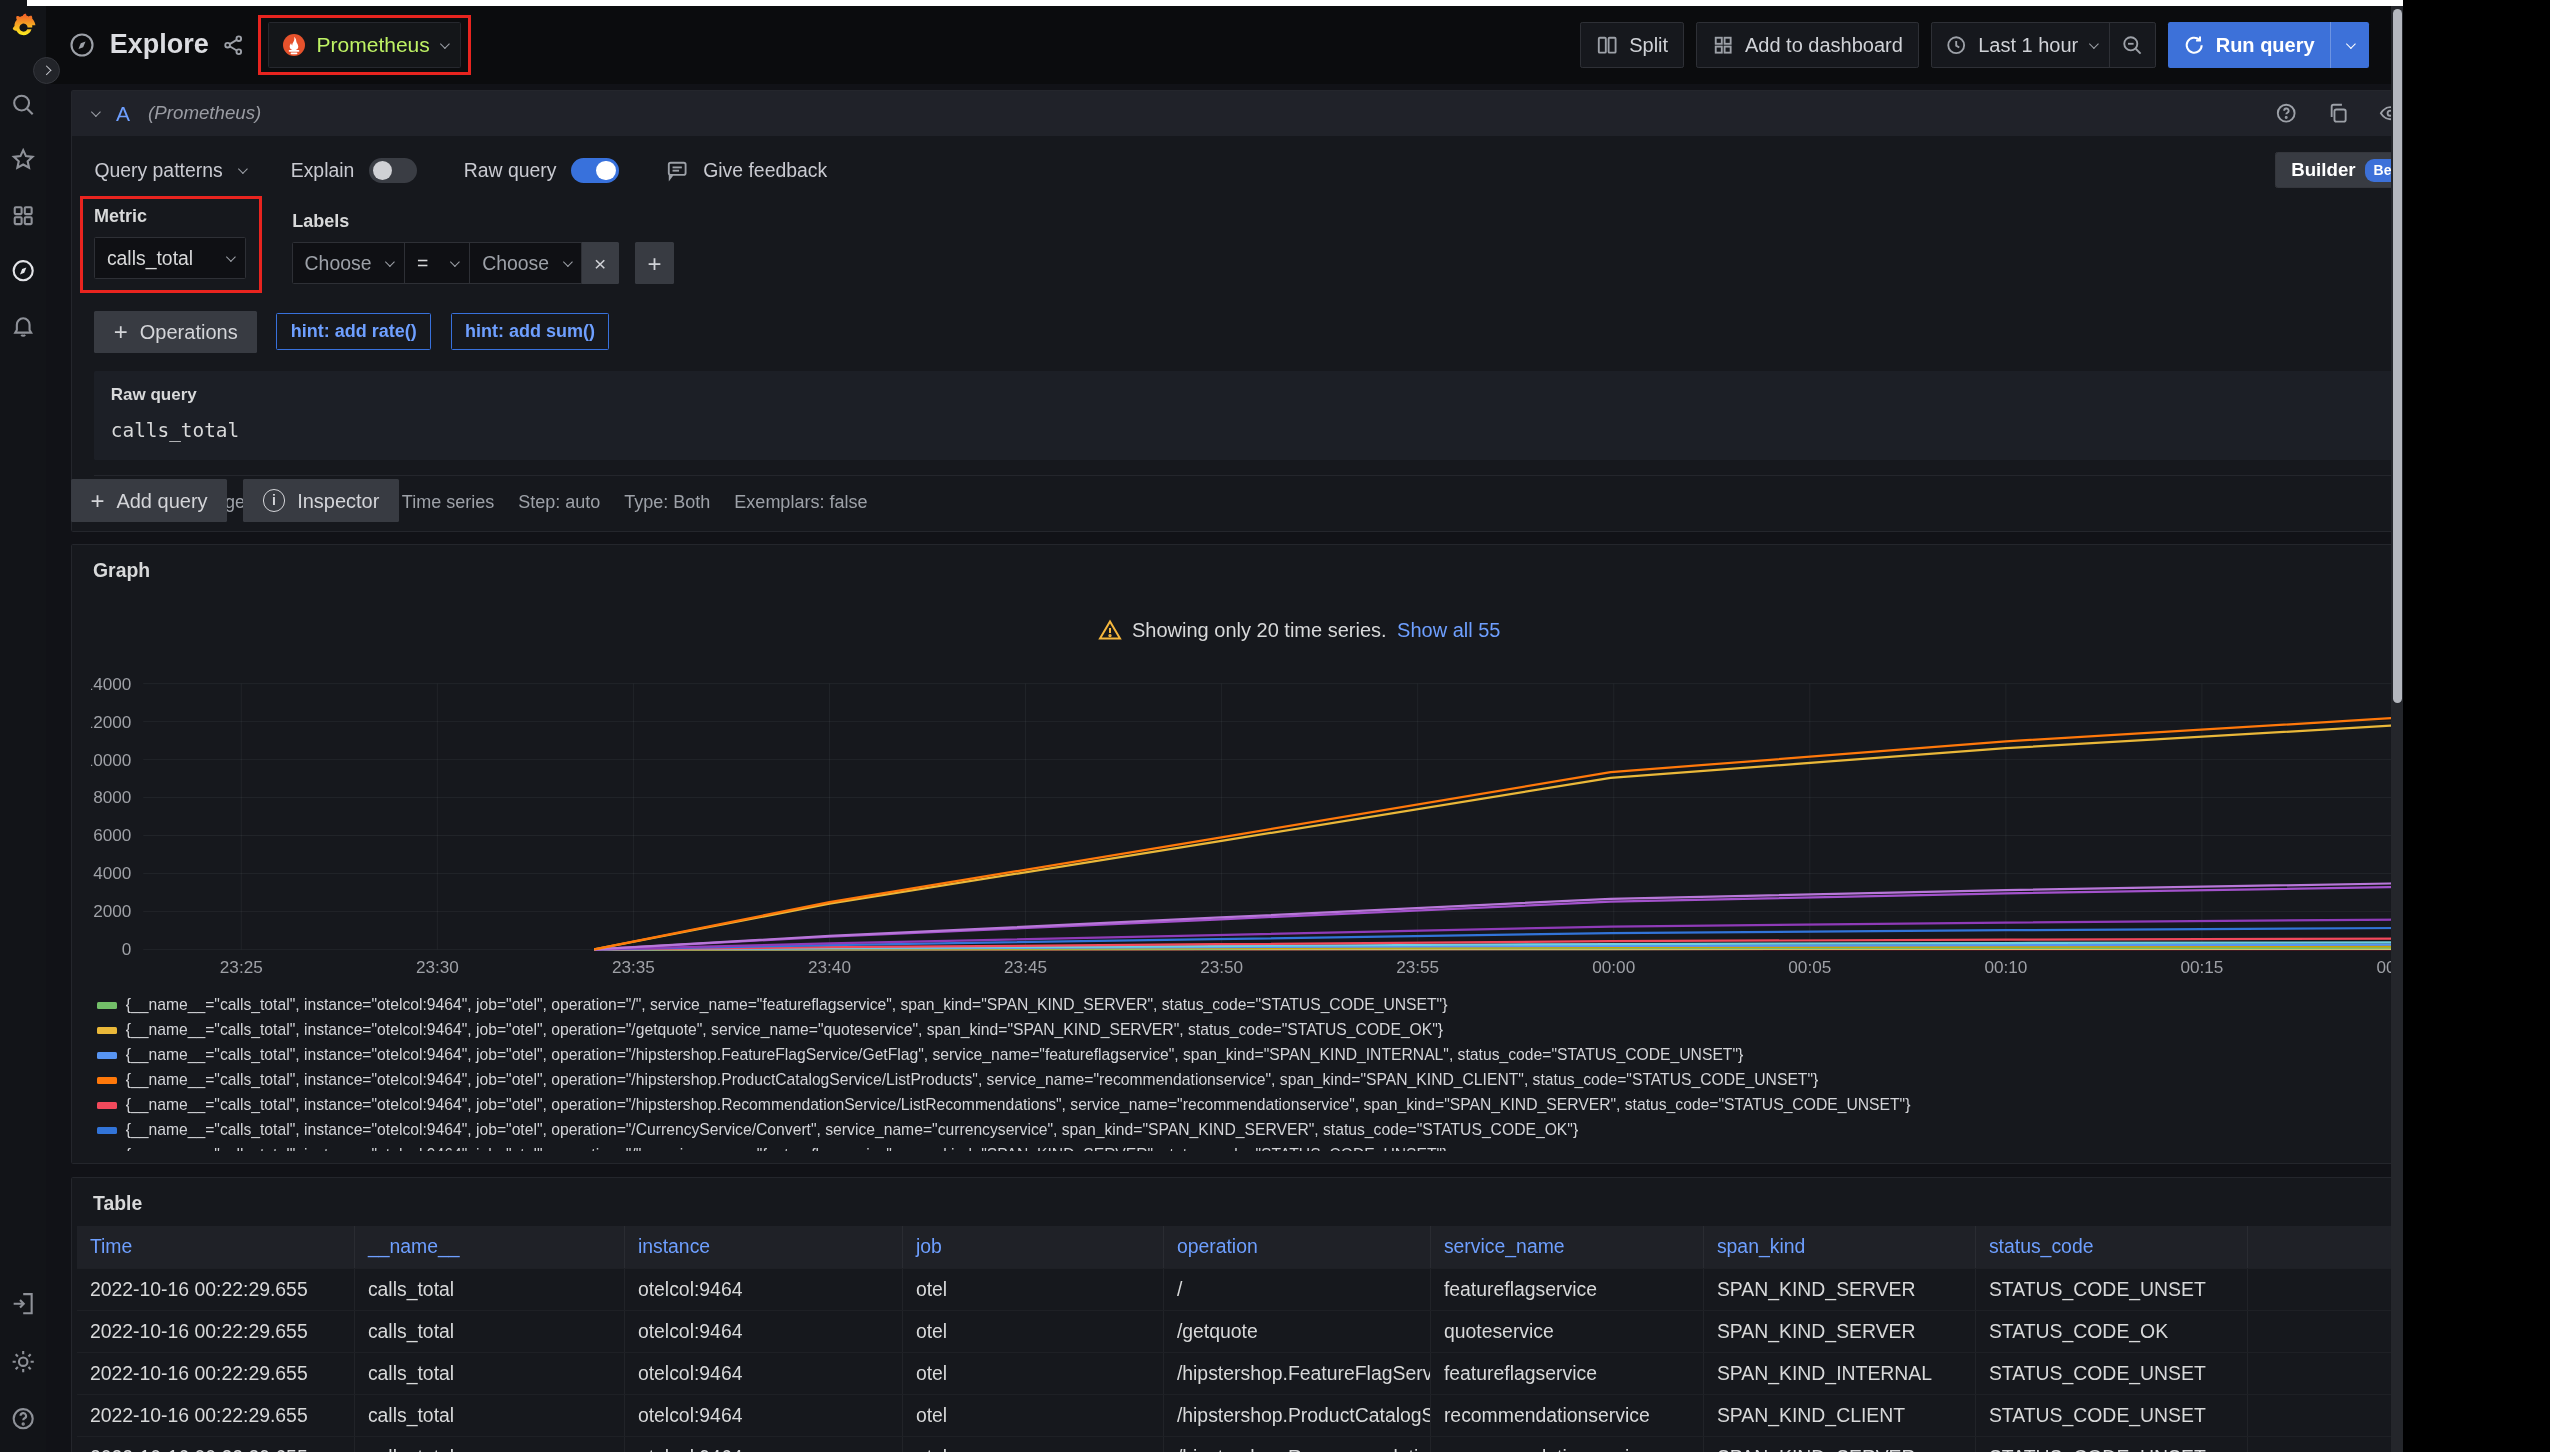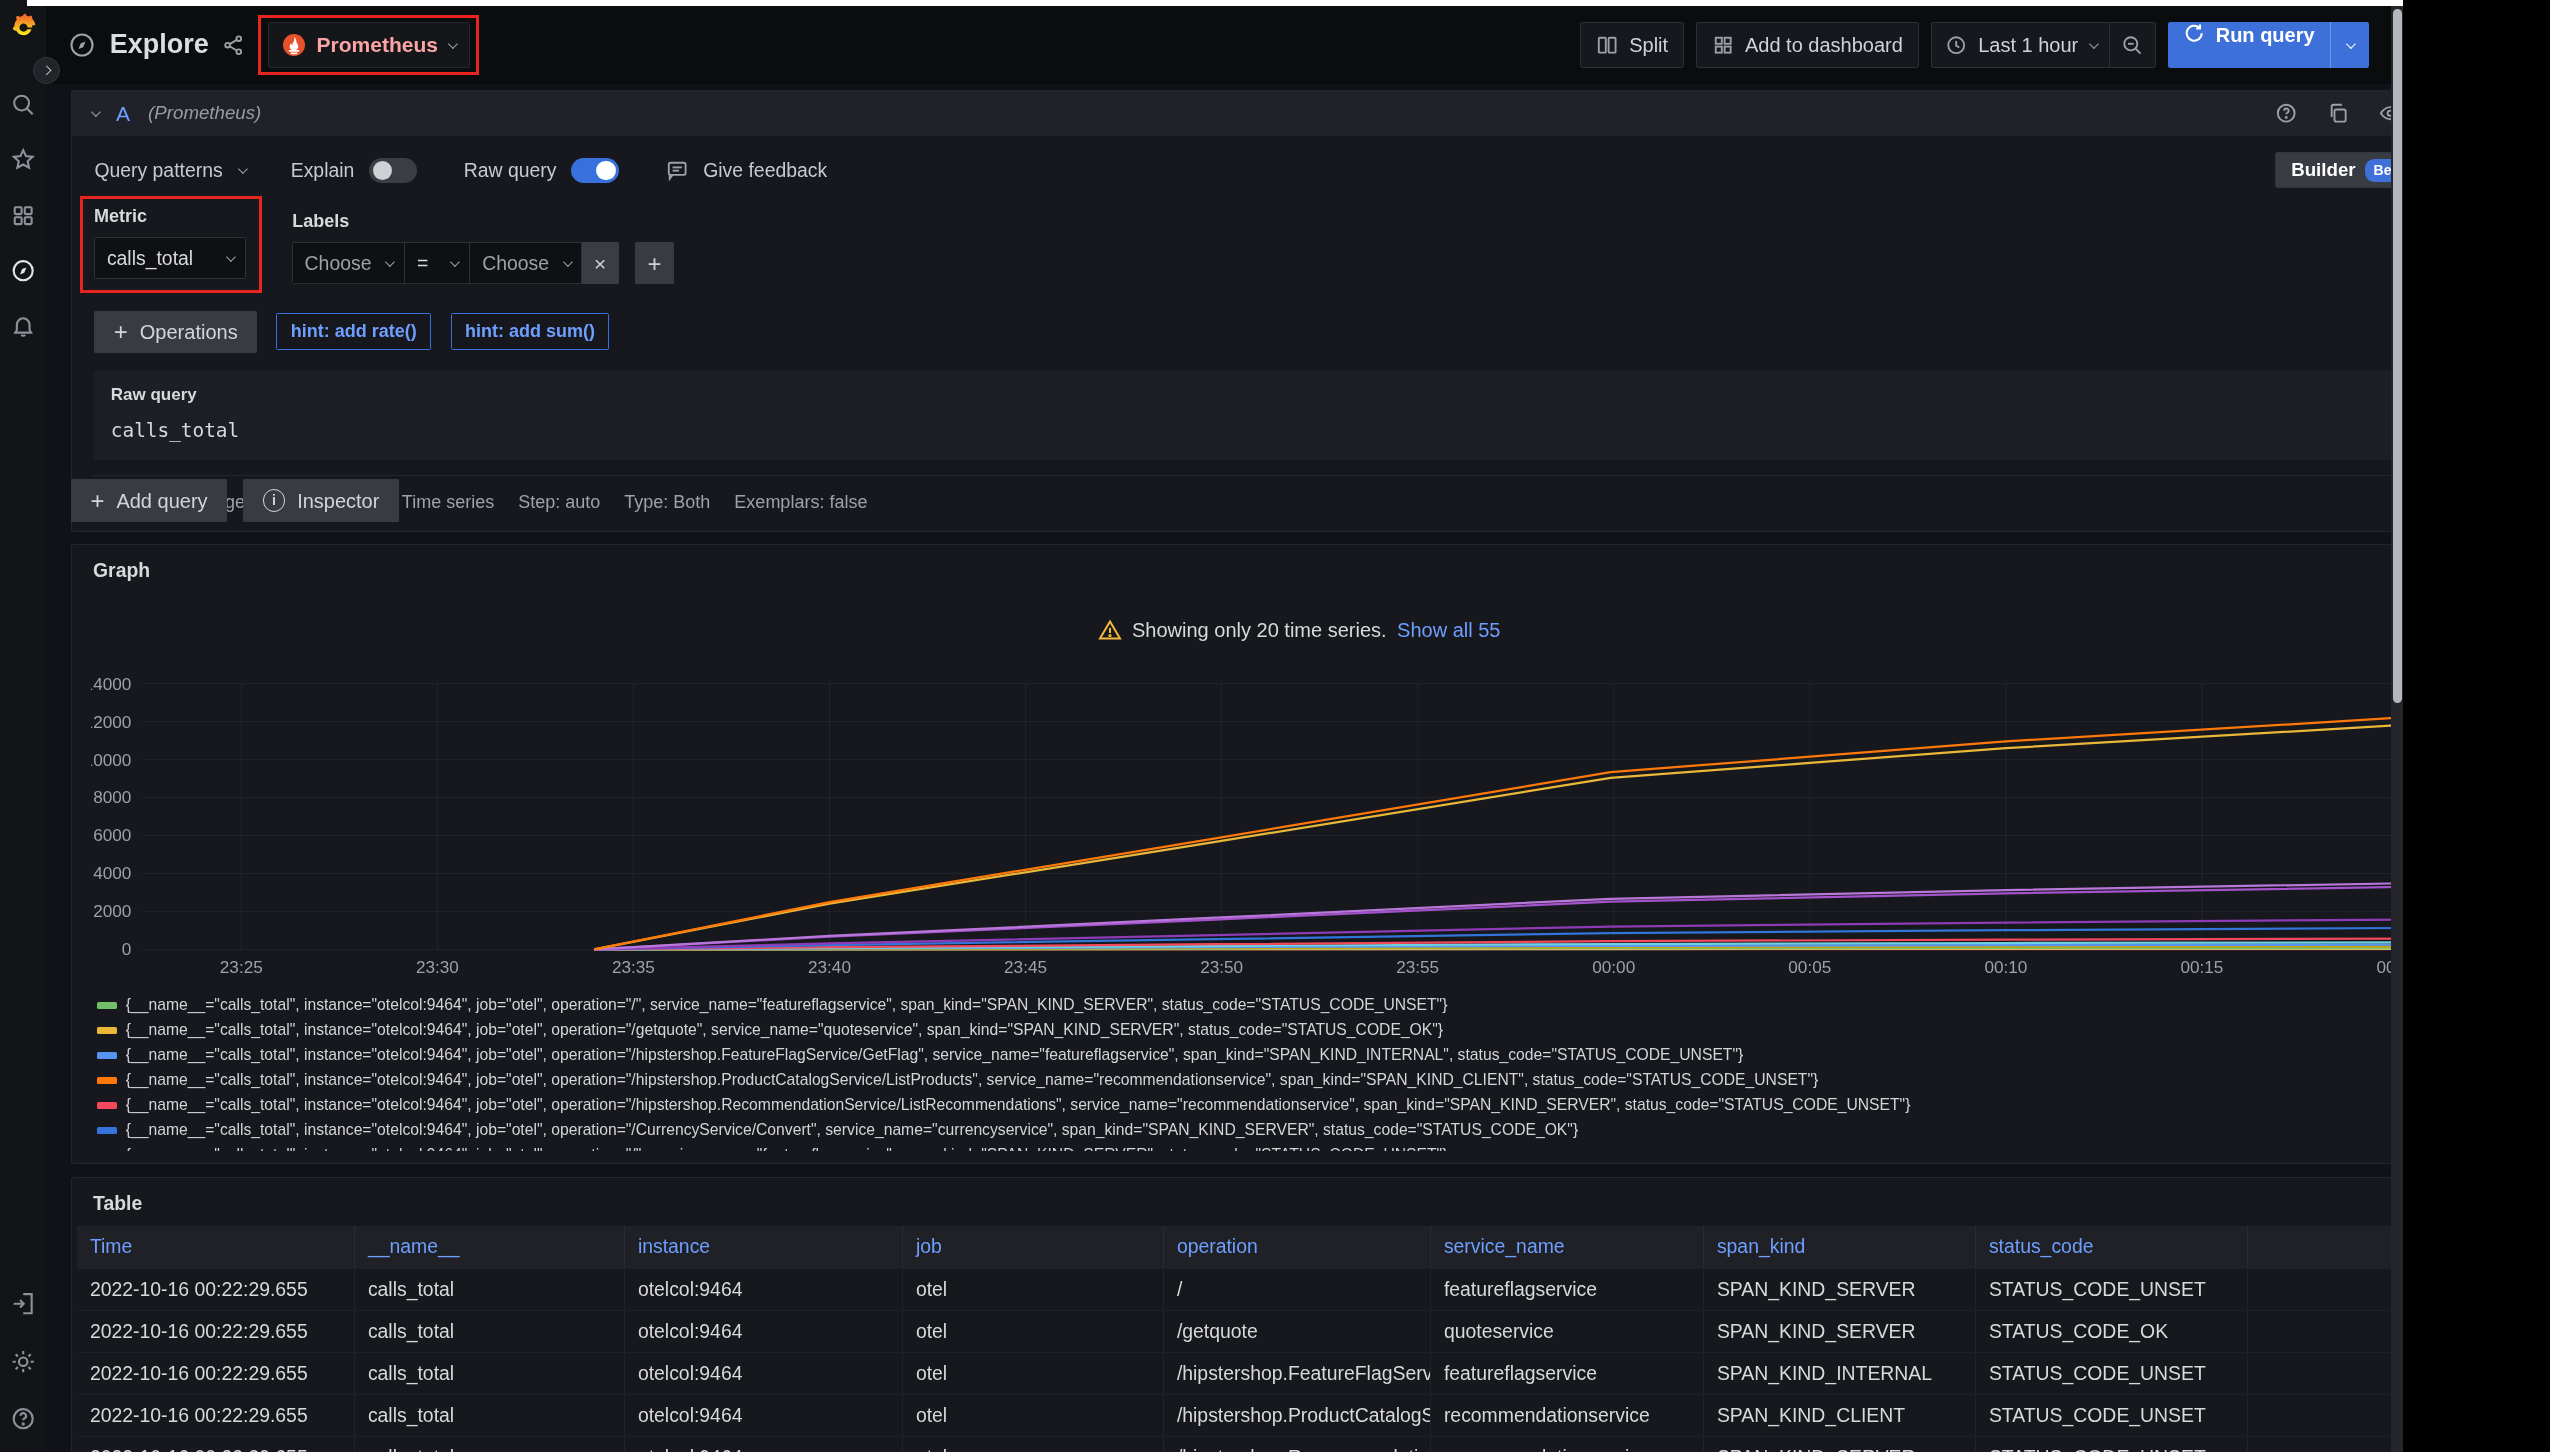--- a/index.html
+++ b/index.html
@@ -24,30 +24,30 @@
   
   .nav{position:absolute;left:46px;top:6px;right:12px;height:78px;background:#0b0c0e;
        display:flex;align-items:center;padding:0 22.4px;z-index:7;}
   .nav-title-group{display:flex;align-items:center;gap:13.4px;color:#c9cbd1;}
   .nav-title{font-size:27px;font-weight:600;color:#dcdde1;}
   .icon24{width:22.4px;height:22.4px;color:#9da1a8;display:inline-flex;}
   .icon24 svg{width:100%;height:100%;}
   .ds-annotation{border:3.7px solid #e8241f;padding:3.7px 6.7px;margin-left:13.4px;}
   .ds-picker{display:flex;align-items:center;gap:10.5px;height:46px;padding:0 13.4px;background:#141619;
              border:0.7px solid #26282e;border-radius:1.5px;}
-  .ds-name{font-size:21px;font-weight:700;color:#fca5a5;}
+  .ds-name{font-size:21px;font-weight:400;color:#bef264;}
   .prom-icon{width:24px;height:24px;}
   .nav-right{margin-left:auto;display:flex;align-items:center;gap:12px;padding-left:48px;}
   .nav-btn{display:flex;align-items:center;gap:10.5px;height:46px;padding:0 15px;background:#16181d;
            border:0.7px solid #2e3036;border-radius:2.2px;color:#d0d2d7;font-size:20px;font-weight:500;cursor:pointer;}
   .time-group{display:flex;align-items:stretch;height:46px;border:0.7px solid #2e3036;border-radius:2.2px;background:#16181d;color:#d0d2d7;}
   .time-main{display:flex;gap:10.5px;padding:0 13.4px;align-items:center;font-size:20px;font-weight:500;}
   .time-zoom{width:46px;border-left:0.7px solid #2e3036;display:flex;align-items:center;justify-content:center;}
   .run-btn{display:flex;align-items:stretch;height:46px;border-radius:2.2px;background:#3d71d9;color:#fff;font-weight:600;font-size:20px;}
-  .run-main{display:flex;gap:10.5px;padding:0 15px;align-items:flex-start;}
+  .run-main{display:flex;gap:10.5px;padding:0 15px;align-items:center;}
   .run-caret{width:39px;border-left:0.7px solid rgba(255,255,255,.25);display:flex;align-items:center;justify-content:center;}
 
   
   .chev{display:inline-block;width:9px;height:9px;border-right:1.5px solid currentColor;border-bottom:1.5px solid currentColor;}
   .chev.down{transform:rotate(45deg) translateY(-2.2px);}
   .chev.right{transform:rotate(-45deg);}
   .chev.sm{width:6.7px;height:6.7px;}
 
   
   .query-panel{position:absolute;left:71px;top:90px;width:2456px;background:#16181d;border:0.7px solid #24262c;border-radius:1.5px;padding-bottom:7.5px;z-index:2;}

